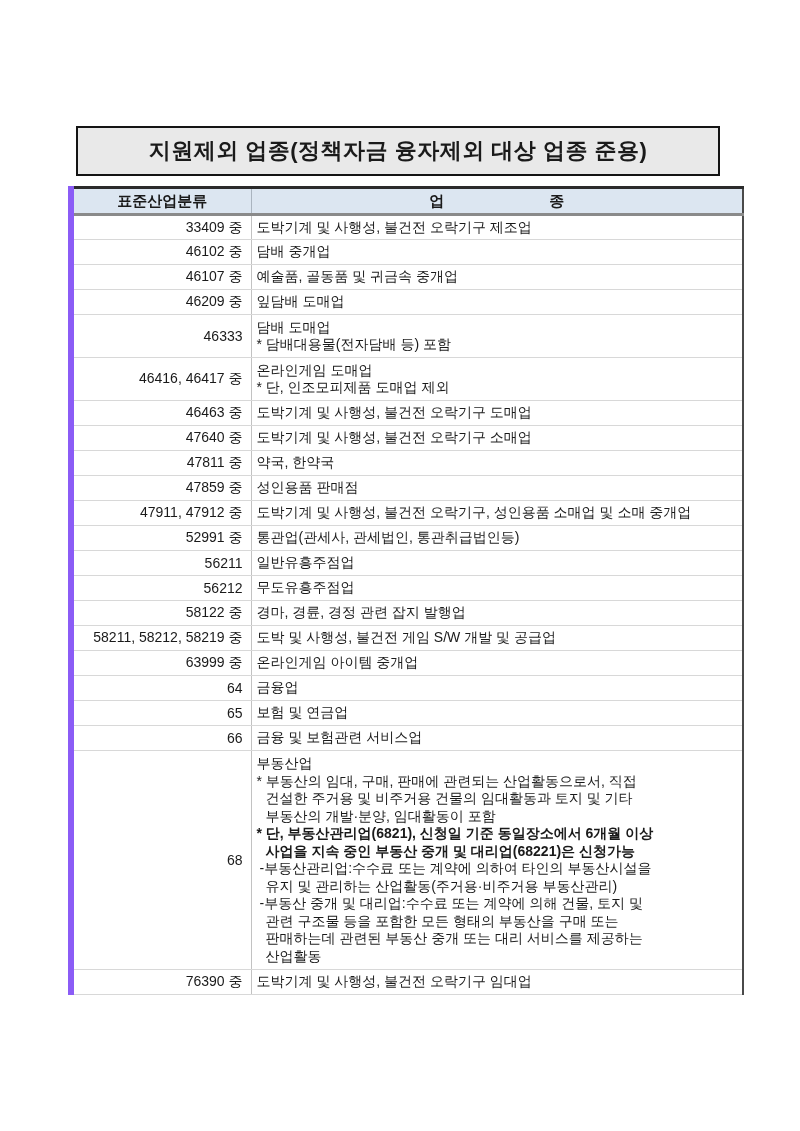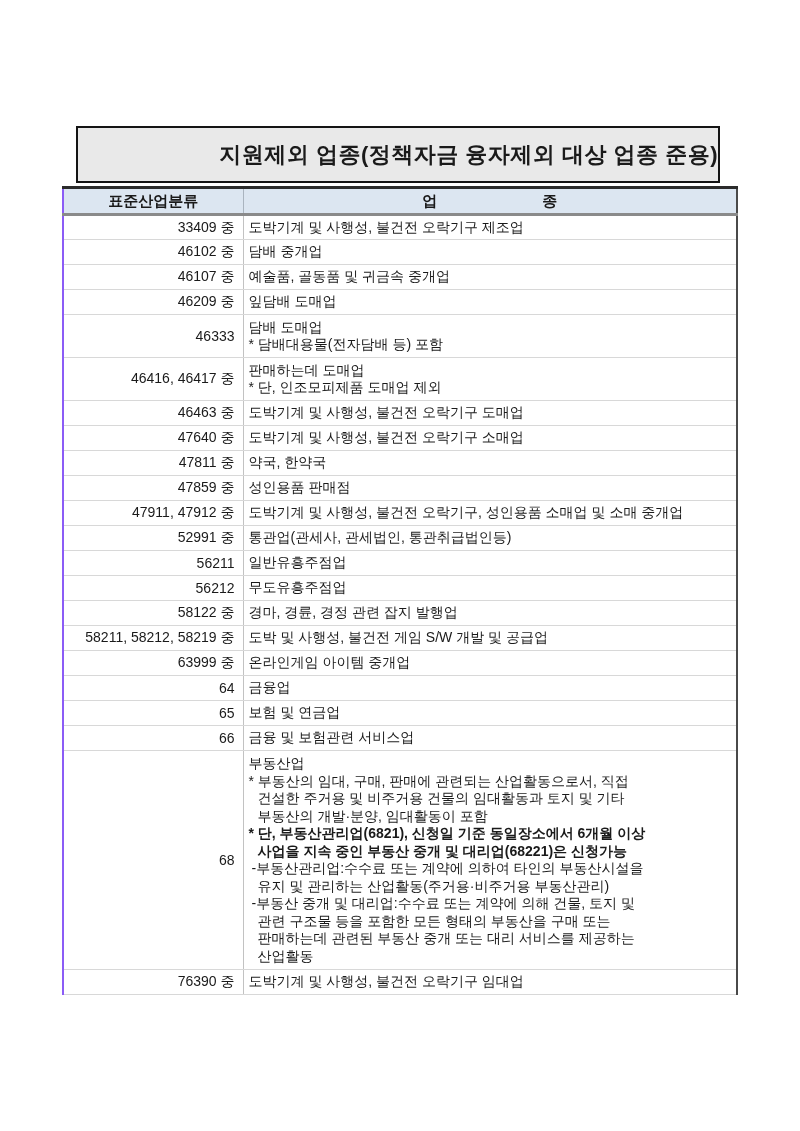--- a/index.html
+++ b/index.html
@@ -15,34 +15,34 @@
   .attachment-label {
     position: absolute;
     left: 78px; top: 84px;
     font-size: 17px;
     letter-spacing: 1px;
     margin-top: 45px;
   }
   .title-box {
     position: absolute;
     left: 76px; top: 126px;
-    width: 644px; height: 57px;
+    width: 644px; height: 50px;
     background: #e9e9e9;
     border: 2px solid #141414;
-    display: flex; align-items: center; justify-content: flex-end;
+    display: flex; align-items: center; justify-content: center;
     font-size: 22px; font-weight: bold;
     letter-spacing: 0.5px;
   }
   table.industry-table {
     position: absolute;
-    left: 62px; top: 186px;
+    left: 68px; top: 186px;
     width: 676px;
     border-collapse: collapse;
     table-layout: fixed;
-    border-left: 2px solid #8b5cf6;
+    border-left: 6px solid #8b5cf6;
     border-right: 2px solid #4a4a4a;
     border-top: 3px solid #2b2b2b;
   }
   .industry-table thead th {
     background: #dce6f1;
     border-bottom: 3px solid #8a8a8a;
     height: 27px;
     font-size: 15px;
     font-weight: bold;
     padding: 0;
@@ -116,21 +116,21 @@
       <tr class="double">
         <td class="code-cell">46333</td>
         <td class="desc-cell">
           <div class="line">담배 도매업</div>
           <div class="line">* 담배대용물(전자담배 등) 포함</div>
         </td>
       </tr>
       <tr class="double">
         <td class="code-cell">46416, 46417 중</td>
         <td class="desc-cell">
-          <div class="line">판매하는데 도매업</div>
+          <div class="line">온라인게임 도매업</div>
           <div class="line">* 단, 인조모피제품 도매업 제외</div>
         </td>
       </tr>
       <tr class="single">
         <td class="code-cell">46463 중</td>
         <td class="desc-cell">
           <div class="line">도박기계 및 사행성, 불건전 오락기구 도매업</div>
         </td>
       </tr>
       <tr class="single">

